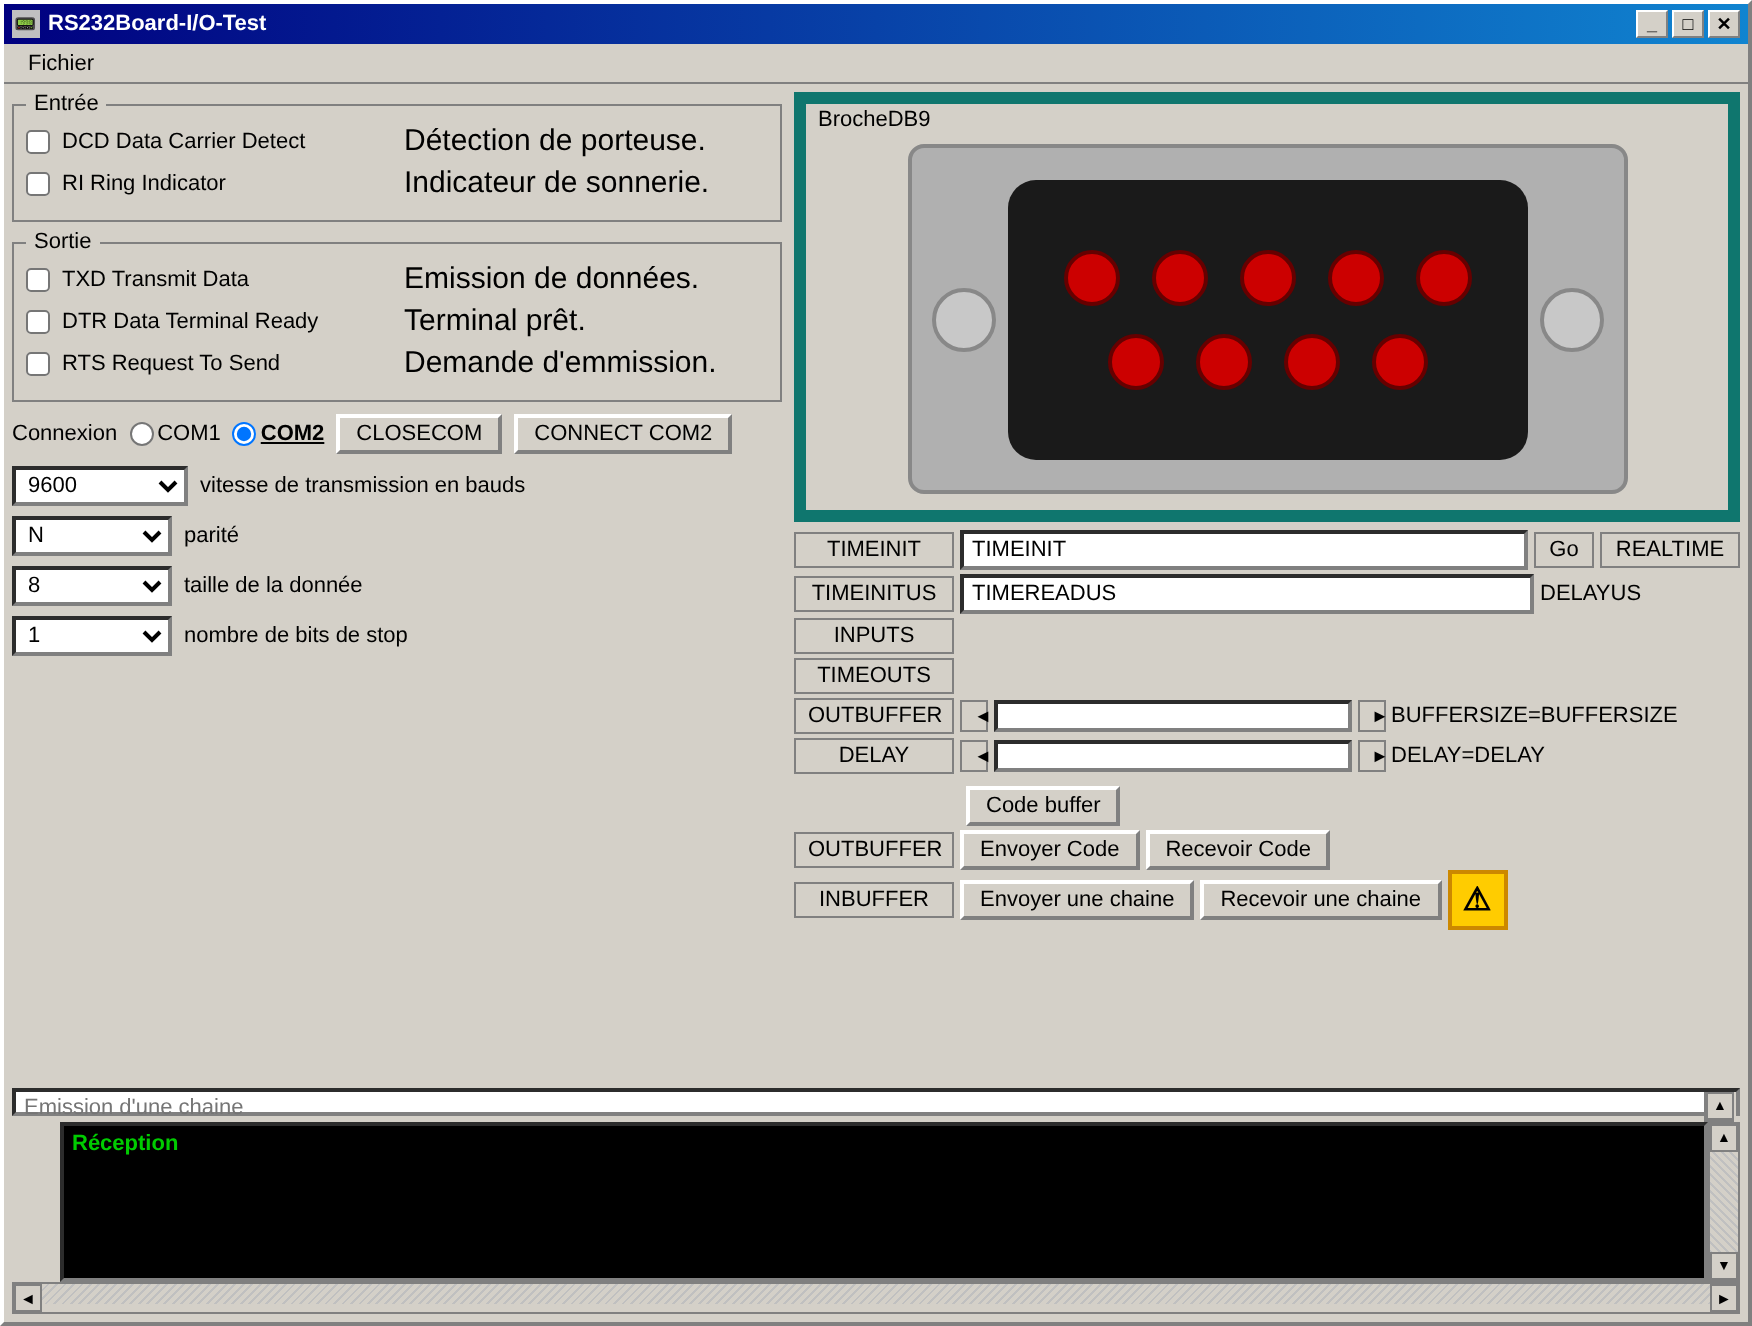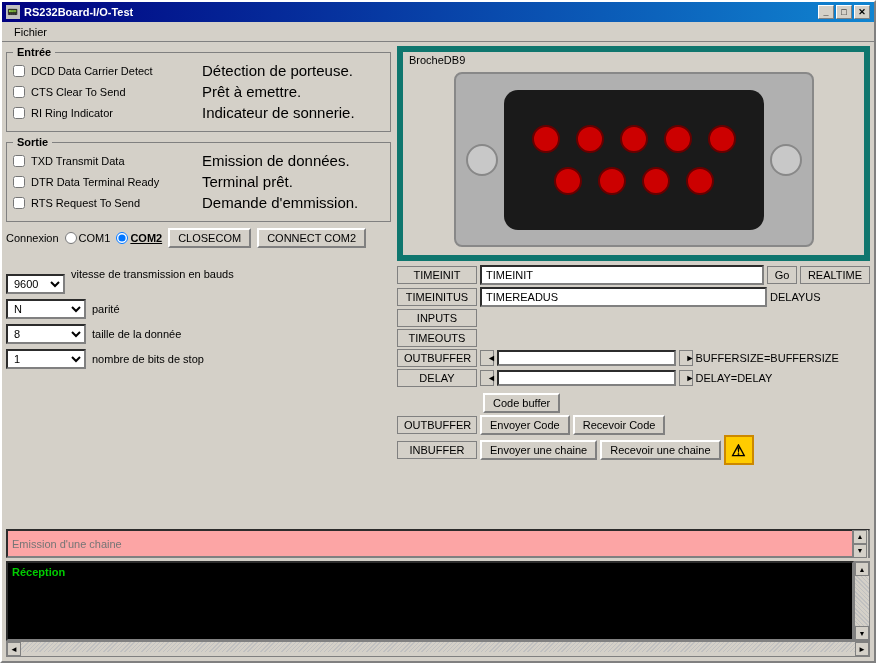--- a/index.html
+++ b/index.html
@@ -100,21 +100,20 @@
       gap: 4px;
     }
     fieldset {
       border: 1px solid #808080;
       padding: 4px 6px 6px 6px;
       background: #d4d0c8;
     }
     legend {
       font-size: 11px;
       padding: 0 4px;
-      font-weight: bold;
     }
     .checkbox-row {
       display: flex;
       align-items: center;
       margin-bottom: 4px;
       gap: 6px;
     }
     .checkbox-row input[type=checkbox] {
       width: 12px;
       height: 12px;
@@ -297,25 +296,20 @@
 
       <fieldset>
         <legend>Entrée</legend>
         <div class="checkbox-row">
           <input type="checkbox" style="">
           <span class="label">DCD  Data Carrier Detect</span>
           <span class="desc">Détection de porteuse.</span>
         </div>
         <div class="checkbox-row">
           <input type="checkbox" style="">
-          <span class="label">CTS  Clear To Send</span>
-          <span class="desc">Prêt à emettre.</span>
-        </div>
-        <div class="checkbox-row">
-          <input type="checkbox" style="">
           <span class="label">RI  Ring Indicator</span>
           <span class="desc">Indicateur de sonnerie.</span>
         </div>
       </fieldset>
 
       <fieldset>
         <legend>Sortie</legend>
         <div class="checkbox-row">
           <input type="checkbox" style="">
           <span class="label">TXD  Transmit Data</span>
@@ -342,21 +336,21 @@
         <div class="radio-item">
           <input type="radio" name="com" checked="" style="">
           <span style="font-weight:bold; text-decoration:underline;">COM2</span>
         </div>
         <button class="win-button">CLOSECOM</button>
         <button class="win-button">CONNECT COM2</button>
       </div>
 
       <div style="display:flex; flex-direction:column; gap:3px; margin-top:2px;">
         <div class="config-row">
-          <select class="win-select" style="width:59px;margin-top:20px;">
+          <select class="win-select" style="width:88px;">
             <option>9600</option><option>19200</option><option>38400</option><option>57600</option><option>115200</option>
           </select>
           <span>vitesse de transmission en bauds</span>
         </div>
         <div class="config-row">
           <select class="win-select" style="width:80px;">
             <option>N</option><option>E</option><option>O</option>
           </select>
           <span>parité</span>
         </div>
@@ -462,31 +456,31 @@
             <button class="win-button">Recevoir une chaine</button>
             <div class="warning-icon">⚠</div>
           </div>
         </div>
       </div>
     </div>
   </div>
 
   <div class="bottom-bar">
 
-    <div style="display:flex; align-items:center; border: 2px inset #808080; background:#fca5a5; height:29px;">
+    <div style="display:flex; align-items:flex-start; border: 2px inset #808080; background:#ffffff; height:14px;">
       <input class="emission-input" type="text" placeholder="Emission d'une chaine" style="">
       <div style="display:flex; flex-direction:column; width:16px; border-left:1px solid #808080; background:#d4d0c8;">
         <div class="scroll-btn" style="font-size:7px;">▲</div>
         <div style="flex:1;"></div>
         <div class="scroll-btn" style="font-size:7px;">▼</div>
       </div>
     </div>
 
     <div style="display:flex; flex-direction:column;">
-      <div style="display:flex; flex:1;">
+      <div style="display:flex; flex:1;margin-left:24px;">
         <div class="reception-area" style="flex:1; min-height:75px;">
           <div class="reception-content">Réception</div>
         </div>
         <div style="display:flex; flex-direction:column; width:16px; background:#d4d0c8; border: 1px solid #808080;">
           <div class="scroll-btn" style="font-size:7px;">▲</div>
           <div style="flex:1; background:repeating-linear-gradient(45deg,#c0c0c0,#c0c0c0 1px,#d4d0c8 1px,#d4d0c8 3px);"></div>
           <div class="scroll-btn" style="font-size:7px;">▼</div>
         </div>
       </div>
       <div style="display:flex; height:16px; background:#d4d0c8; border: 1px solid #808080;">

